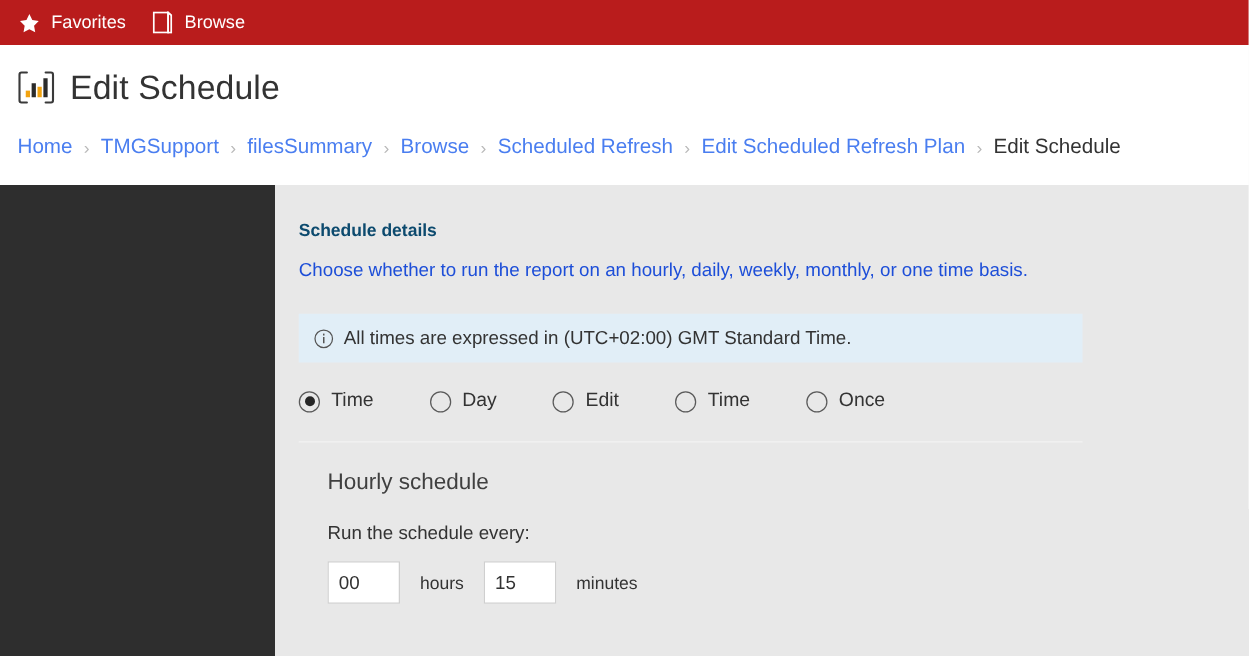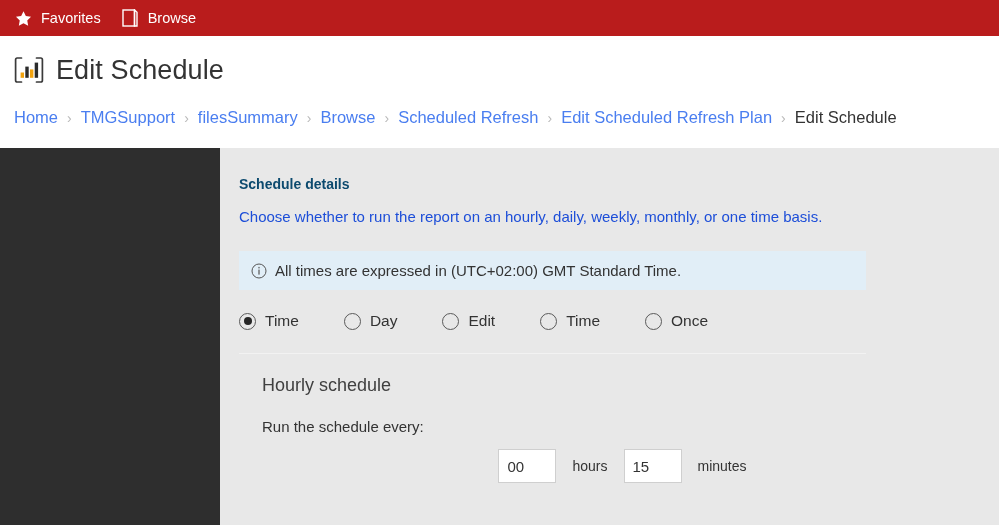--- a/index.html
+++ b/index.html
@@ -195,21 +195,20 @@
     margin: 0 0 22px 0;
   }
   .sub-label {
     font-size: 15px;
     color: #333333;
     margin: 0 0 14px 0;
   }
   .field-row {
     display: flex;
     align-items: center;
-    justify-content: center;
   }
   .num-input {
     width: 58px;
     height: 34px;
     box-sizing: border-box;
     border: 1px solid #cfcfcf;
     background: #ffffff;
     font-family: "Liberation Sans", sans-serif;
     font-size: 15px;
     color: #333333;

